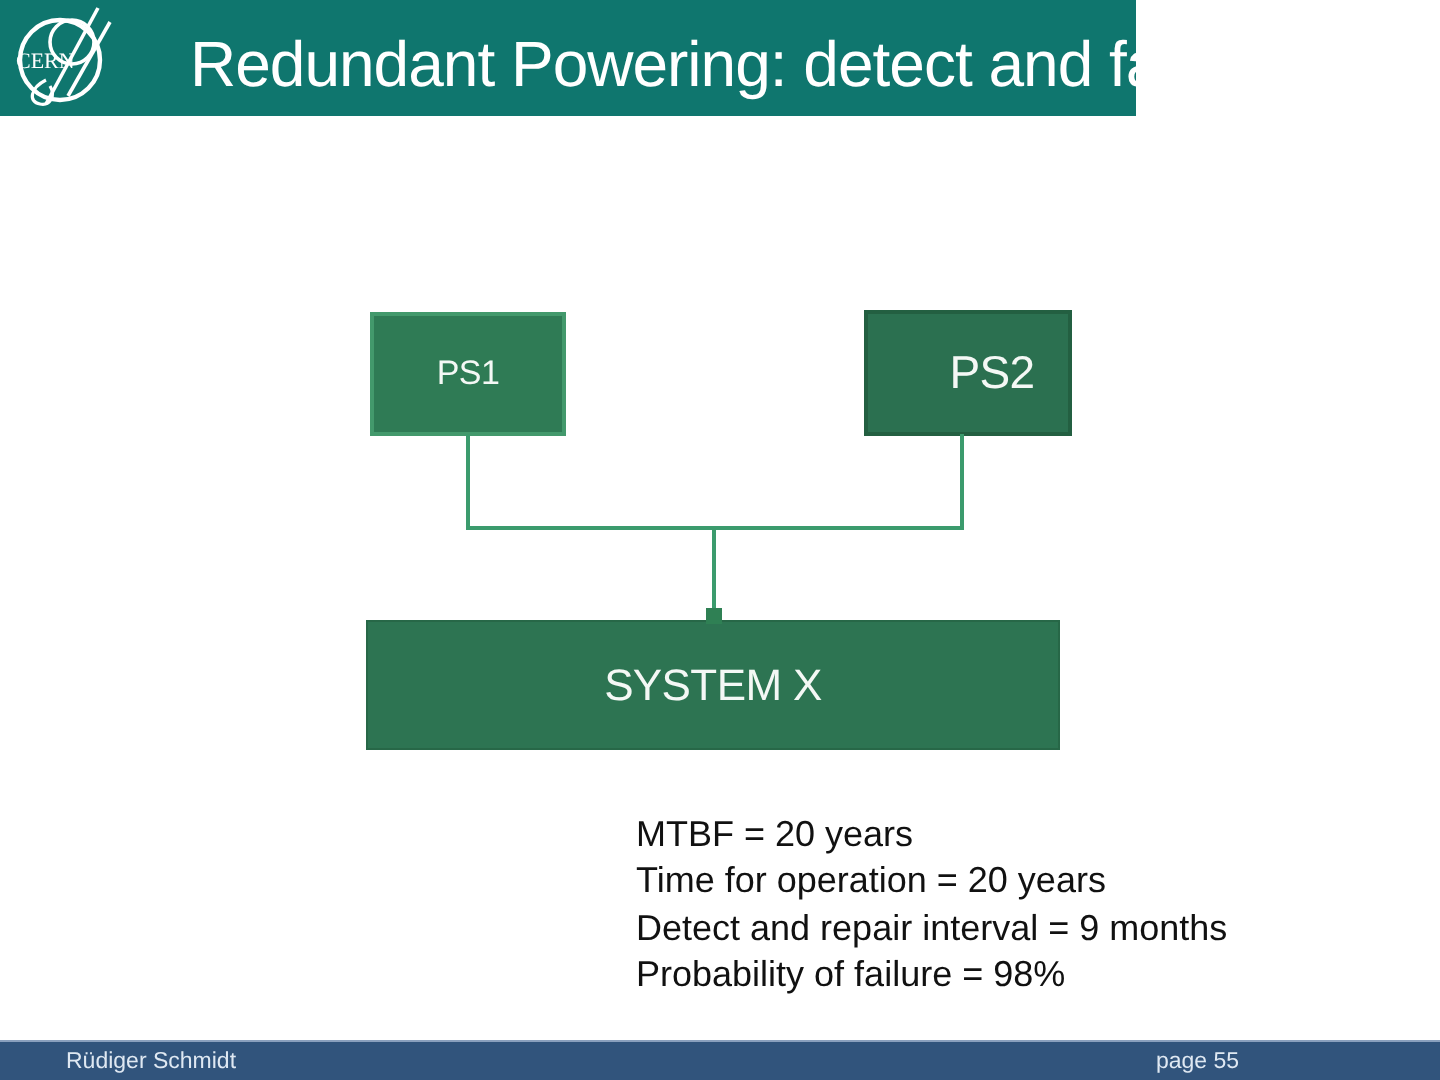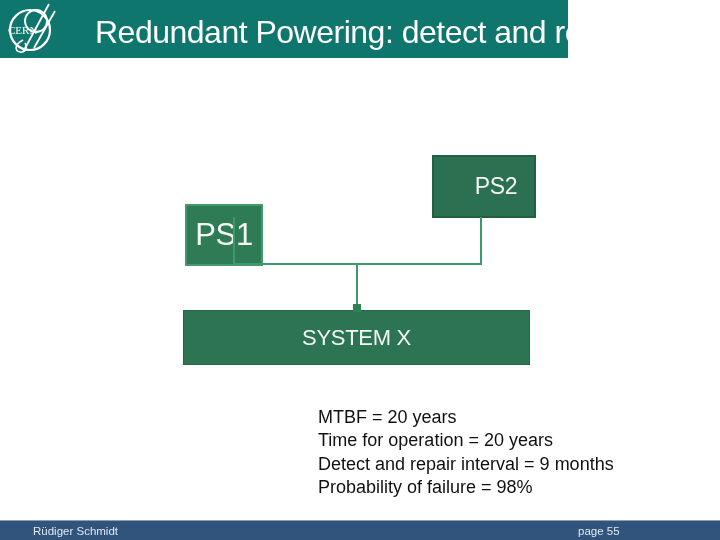--- a/index.html
+++ b/index.html
@@ -18,29 +18,29 @@
     position:absolute;left:95px;top:0;height:58px;
     display:flex;align-items:center;padding-top:3px;
     color:#ffffff;font-size:32px;letter-spacing:-0.5px;white-space:nowrap;
   }
   
   .dbox{
     position:absolute;display:flex;align-items:center;justify-content:center;
     color:#f4f8f5;box-sizing:border-box;letter-spacing:-0.3px;
   }
   .box-ps1{
-    left:185px;top:156px;width:78px;height:62px;
-    background:#2f7b55;border:2px solid #43996c;font-size:31px;margin-top:48px;
+    left:185px;top:156px;width:98px;height:62px;
+    background:#2f7b55;border:2px solid #43996c;font-size:17px;
   }
   .box-ps2{
     left:432px;top:155px;width:104px;height:63px;
     background:#2b7050;border:2px solid #235f41;font-size:23px;padding-left:24px;
   }
   .box-system{
-    left:183px;top:310px;width:347px;height:55px;
+    left:183px;top:310px;width:347px;height:65px;
     background:#2d7452;border:1px solid #276747;font-size:22px;
   }
   .conn{position:absolute;background:#3b9b6d;}
   .conn-v-ps1{left:233px;top:217px;width:2px;height:48px;}
   .conn-v-ps2{left:480px;top:217px;width:2px;height:48px;}
   .conn-h{left:233px;top:263px;width:249px;height:2px;}
   .conn-v-mid{left:356px;top:264px;width:2px;height:44px;}
   .conn-dot{left:353px;top:304px;width:8px;height:8px;background:#2f8054;}
   
   .notes{
@@ -69,21 +69,21 @@
     <svg class="cern-logo" width="54" height="54" viewBox="0 0 54 54">
       <g fill="none" stroke="#ffffff">
         <circle cx="26" cy="28" r="20" stroke-width="2.2"></circle>
         <circle cx="32" cy="19" r="11" stroke-width="1.8"></circle>
         <path d="M45 2 L19 50" stroke-width="1.8"></path>
         <path d="M51 9 L30 46" stroke-width="1.8"></path>
         <path d="M19 38 c-8 4 -9 11 -3 12 c5 1 8 -4 5 -9" stroke-width="1.6"></path>
       </g>
       <text x="4" y="32" font-size="11" fill="#ffffff" font-family="Liberation Serif, serif">CERN</text>
     </svg>
-    <div class="slide-title">Redundant Powering: detect and repair</div>
+    <div class="slide-title">Redundant Powering: detect and failure</div>
   </div>
 
   <div>
     <div class="dbox box-ps1">PS1</div>
     <div class="dbox box-ps2">PS2</div>
     <div class="dbox box-system">SYSTEM X</div>
 
     <div class="conn conn-v-ps1"></div>
     <div class="conn conn-v-ps2"></div>
     <div class="conn conn-h"></div>

